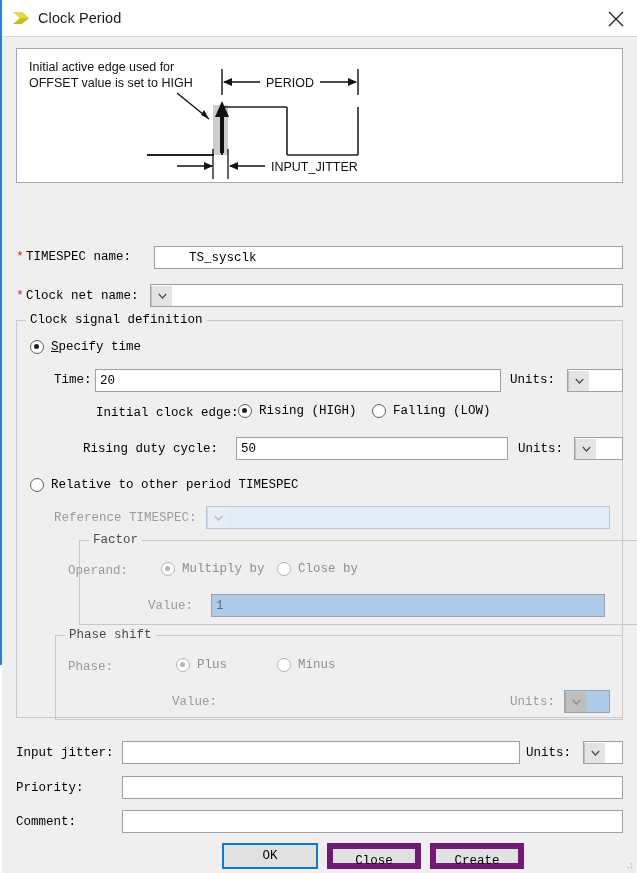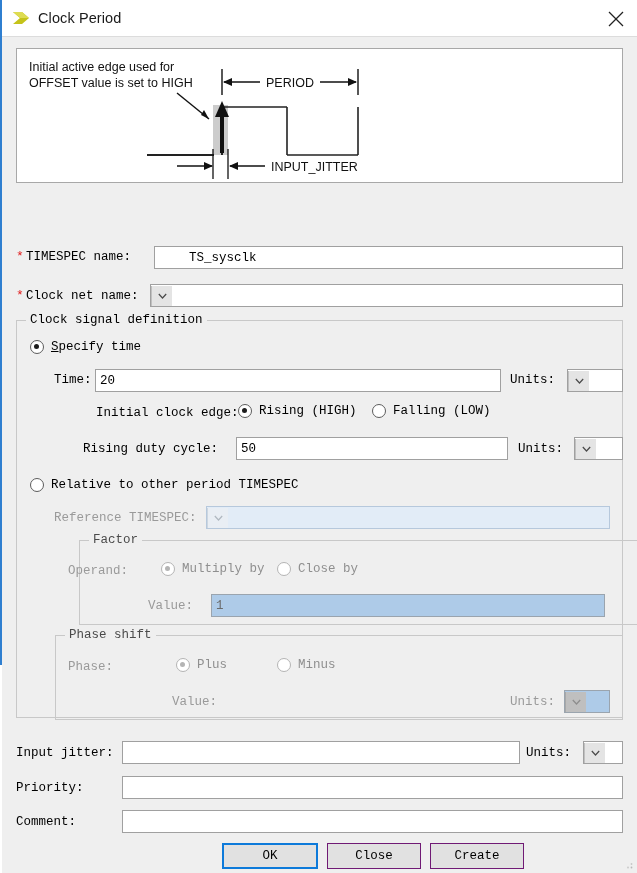--- a/index.html
+++ b/index.html
@@ -224,21 +224,21 @@
     font-size: 12.5px;
     color: #000;
   }
   .radio.dim .rlabel { color: #8f8f8f; }
 
   .mnem { text-decoration: underline; }
 
   
   .btn {
     background: #e1e1e1;
-    border: 1px solid #701a75;
+    border: 6px solid #701a75;
     font-family: "Liberation Mono", "DejaVu Sans Mono", monospace;
     font-size: 12.5px;
     color: #000;
     height: 26px;
     box-sizing: border-box;
     cursor: pointer;
     text-align: center;
     line-height: 24px;
   }
   .btn.default {

